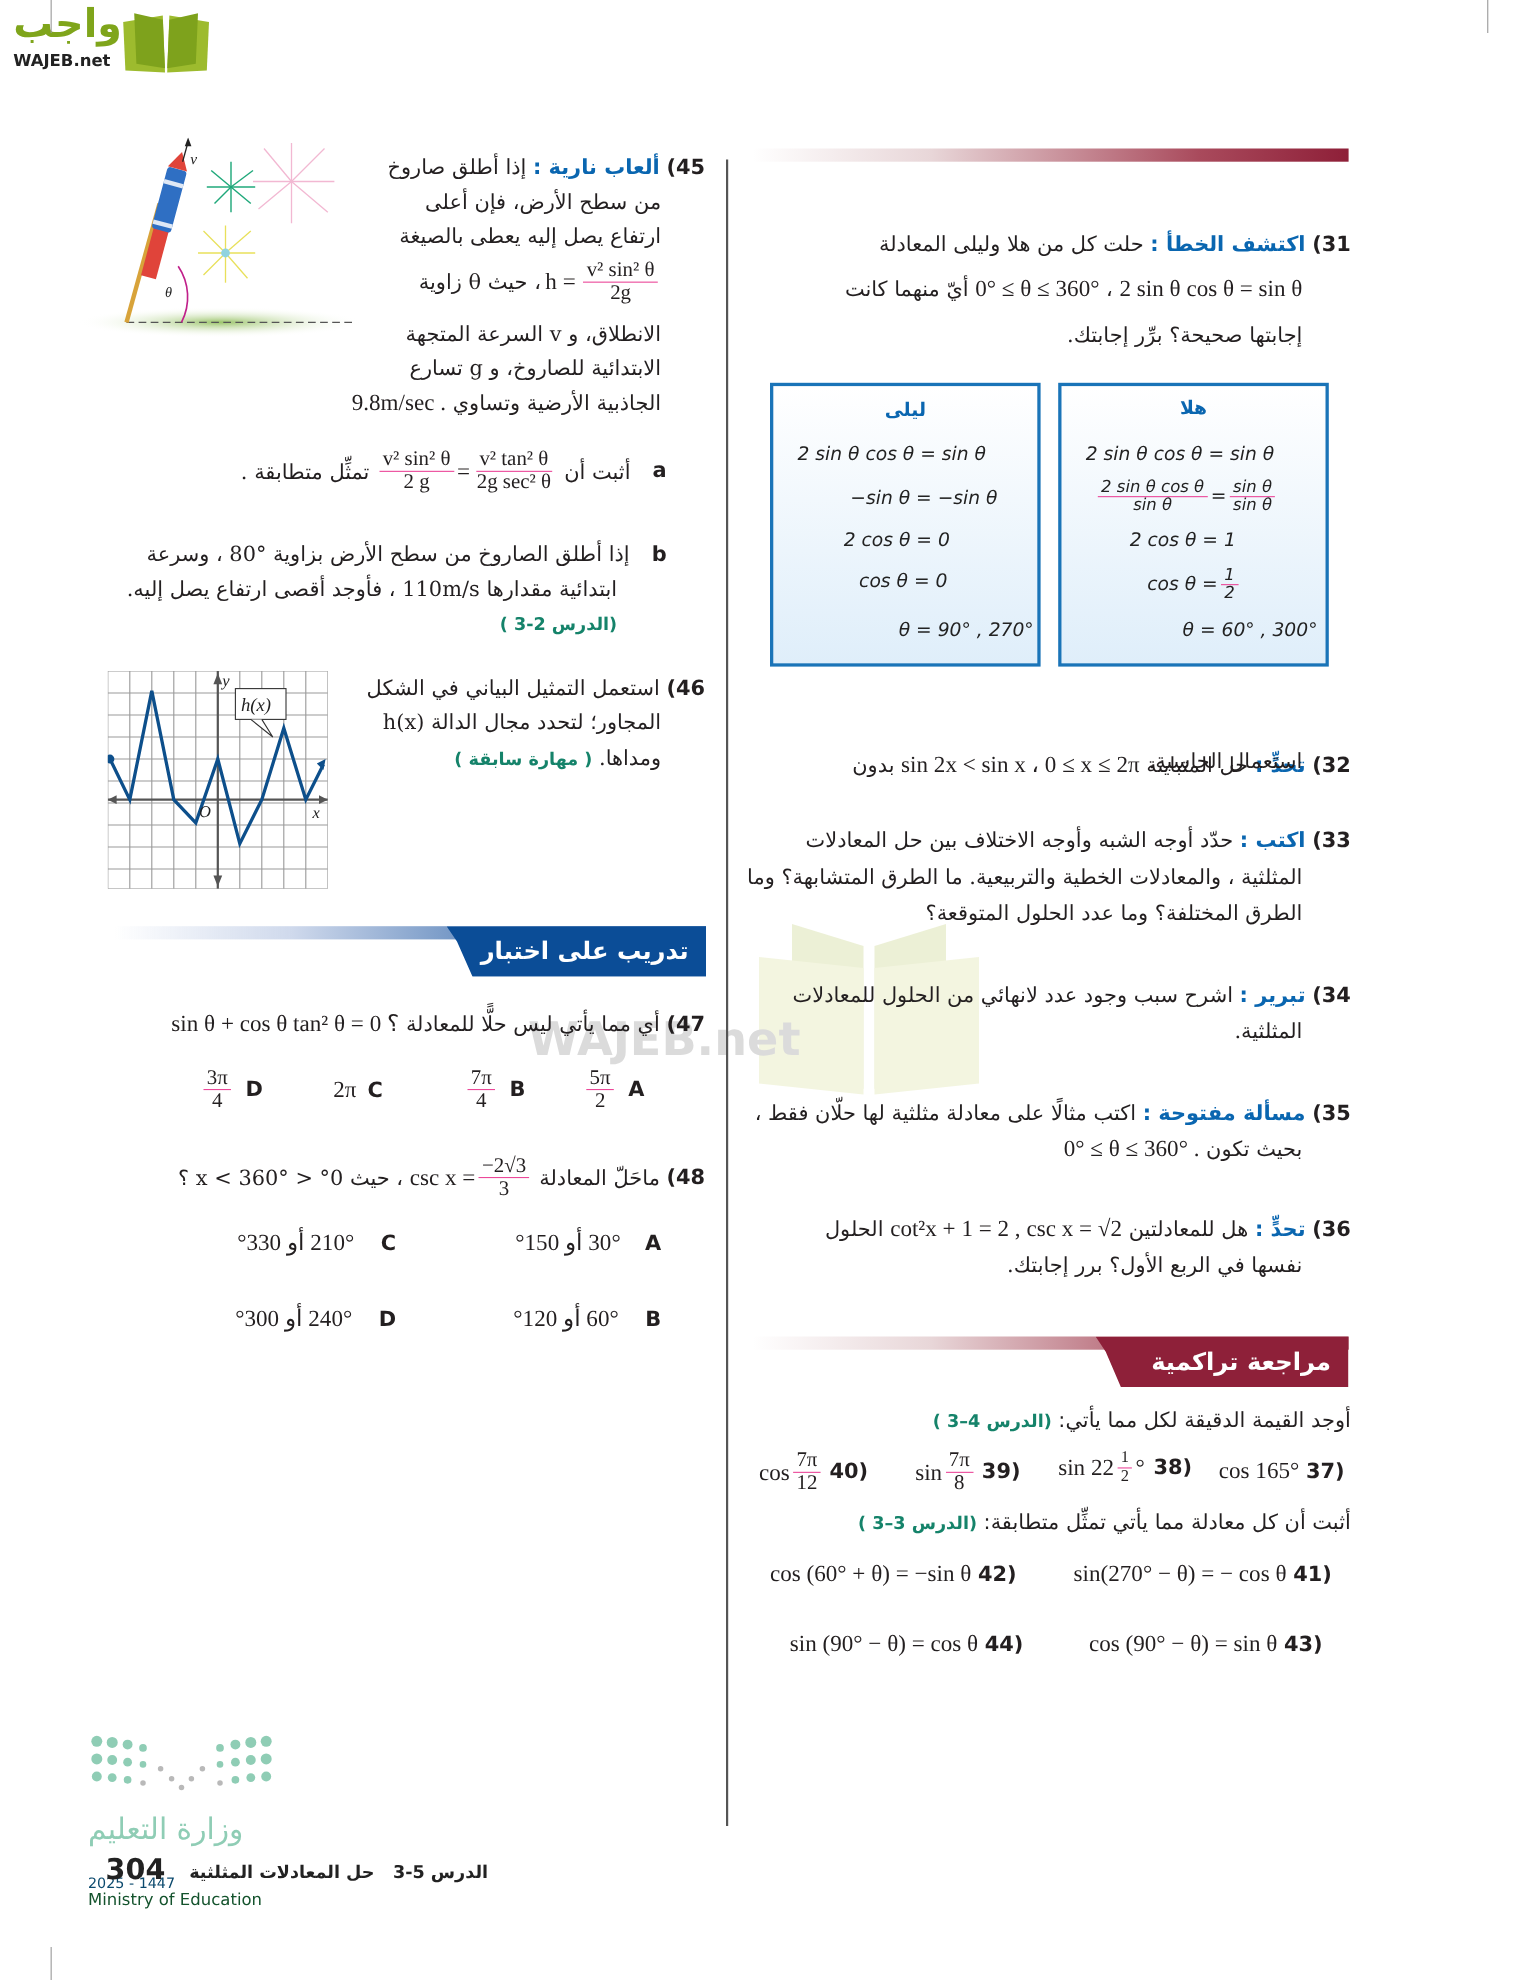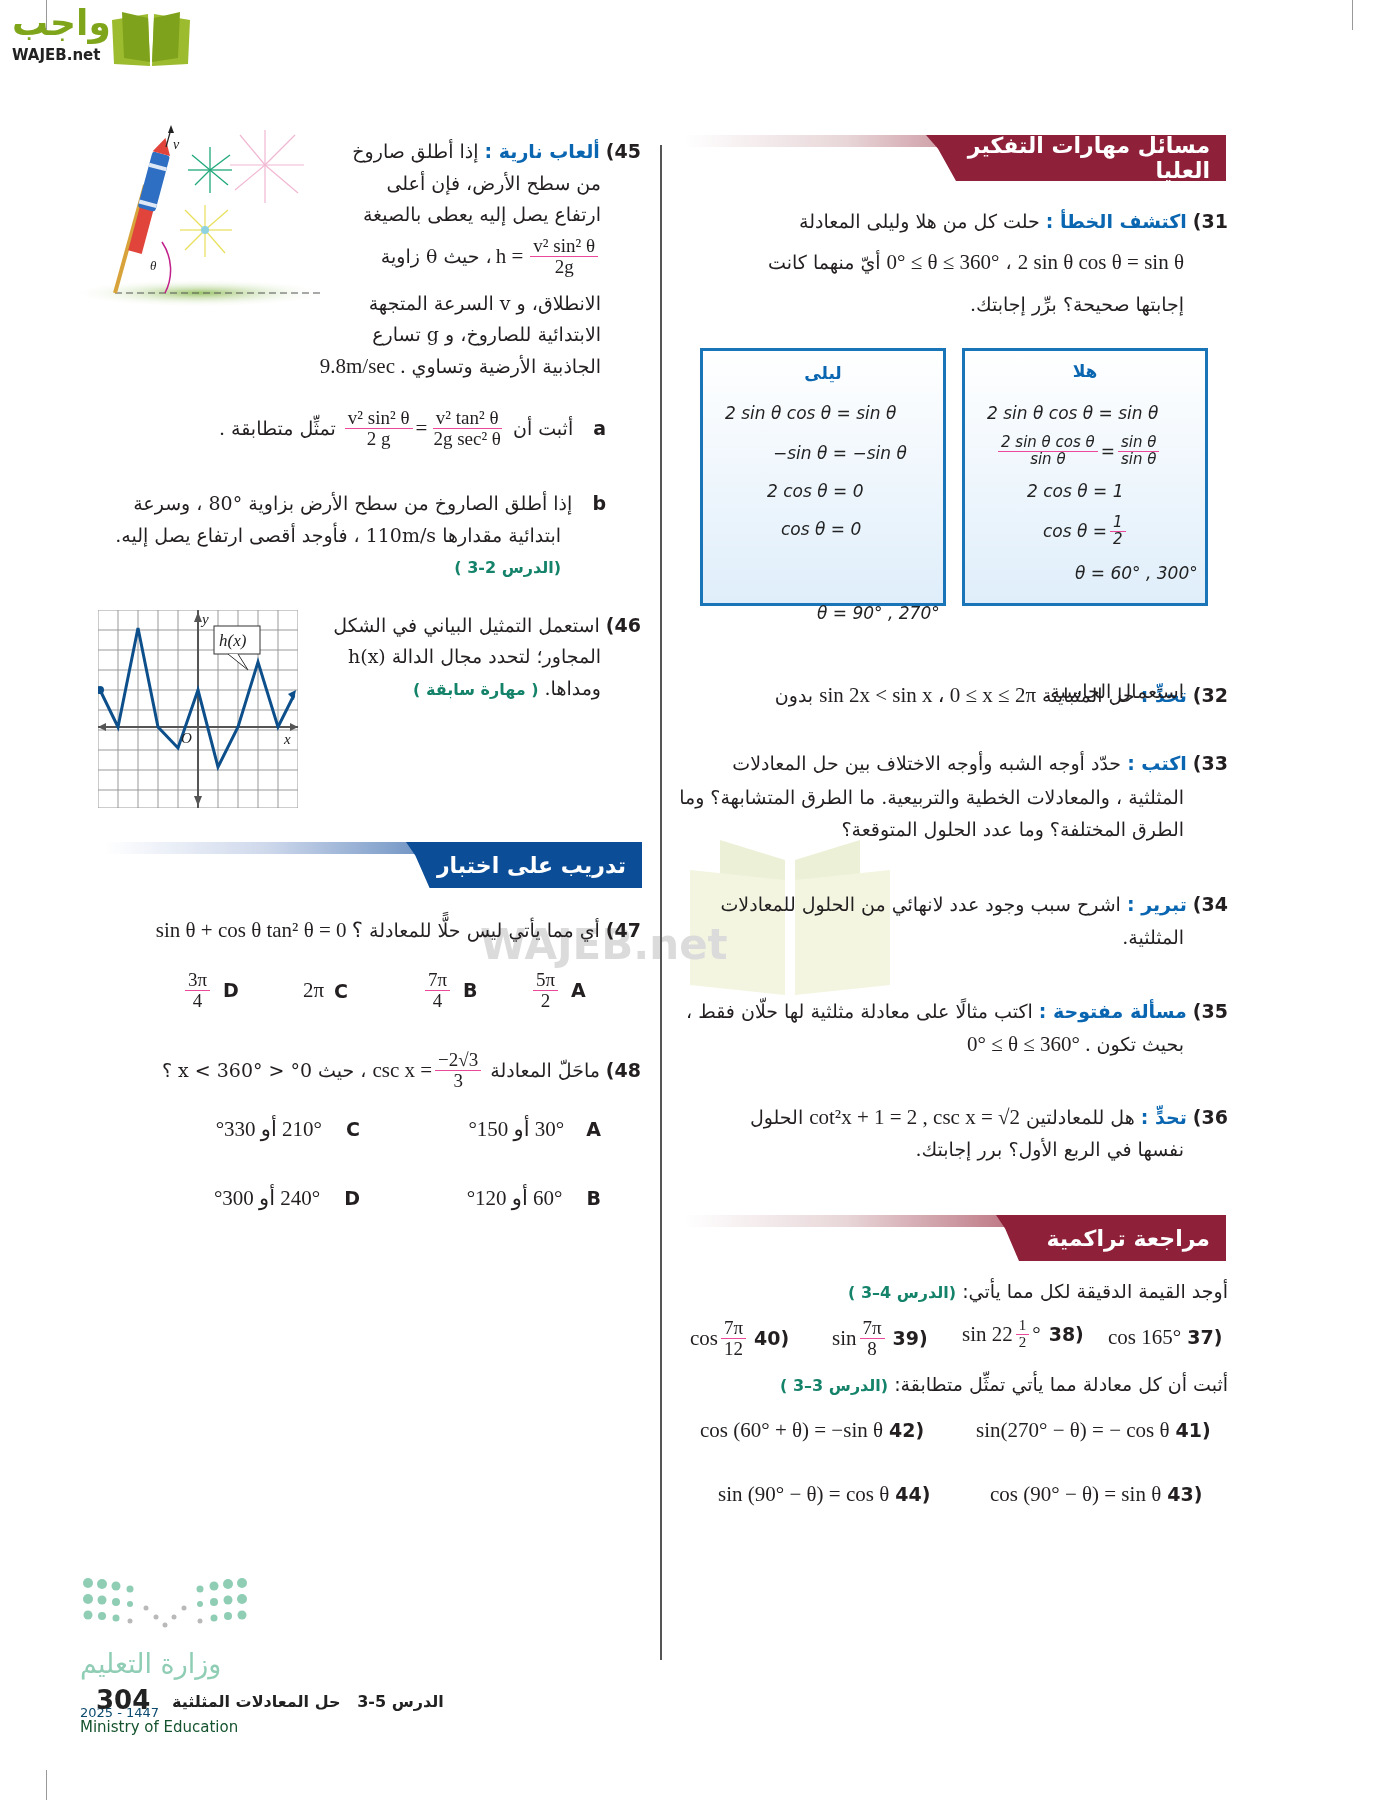--- a/index.html
+++ b/index.html
@@ -57,23 +57,20 @@
     <path d="M50 50 L145 60 L145 175 L50 165 Z" fill="#dde3a6"></path>
     <path d="M250 50 L155 60 L155 175 L250 165 Z" fill="#dde3a6"></path>
   </svg>
   <div class="abs" style="left:-160px; top:100px; font-family:'DejaVu Sans',sans-serif; font-weight:bold; font-size:42px; color:#999;">WAJEB.net</div>
 </div>
 
 <div class="abs divider-v" style="left:660px; top:145px; height:1515px;"></div>
 
 <div class="banner red" style="left:684px; top:135px; width:542px;">
   <div class="bar"></div>
-  <div class="tab" style="width:300px;">
-      <span>مسائل مهارات التفكير العليا</span>
-    </div>
 </div>
 
 <div class="line rtl" style="right:168px; top:210px; width:540px;">
   <span class="num">31)</span>
   <span class="kw">اكتشف الخطأ :</span>
   <span>حلت كل من هلا وليلى المعادلة</span>
 </div>
 <div class="line rtl" style="right:212px; top:250px;">
   <span class="math">2 sin θ cos θ = sin θ</span>
   <span>،</span>
@@ -106,21 +103,21 @@
   </div>
   <div class="hand abs" style="left:110px; top:212px;">θ = 60° , 300°</div>
 </div>
 
 <div class="box" style="left:700px; top:348px; width:246px; height:258px;">
   <div class="title" style="margin-top:12px;">ليلى</div>
   <div class="hand abs" style="left:22px; top:52px;">2 sin θ cos θ = sin θ</div>
   <div class="hand abs" style="left:70px; top:92px;">−sin θ = −sin θ</div>
   <div class="hand abs" style="left:64px; top:130px;">2 cos θ = 0</div>
   <div class="hand abs" style="left:78px; top:168px;">cos θ = 0</div>
-  <div class="hand abs" style="left:114px; top:212px;margin-top:40px;">θ = 90° , 270°</div>
+  <div class="hand abs" style="left:114px; top:212px;">θ = 90° , 270°</div>
 </div>
 
 <div class="line rtl" style="right:168px; top:683px;">
   <span class="num">32)</span>
   <span class="kw">تحدٍّ :</span>
   <span>حل المتباينة</span>
   <span class="math">sin 2x &lt; sin x ، 0 ≤ x ≤ 2π</span>
   <span>بدون</span>
 </div>
 <div class="line rtl" style="right:212px; top:680px;">استعمال الحاسبة.</div>

